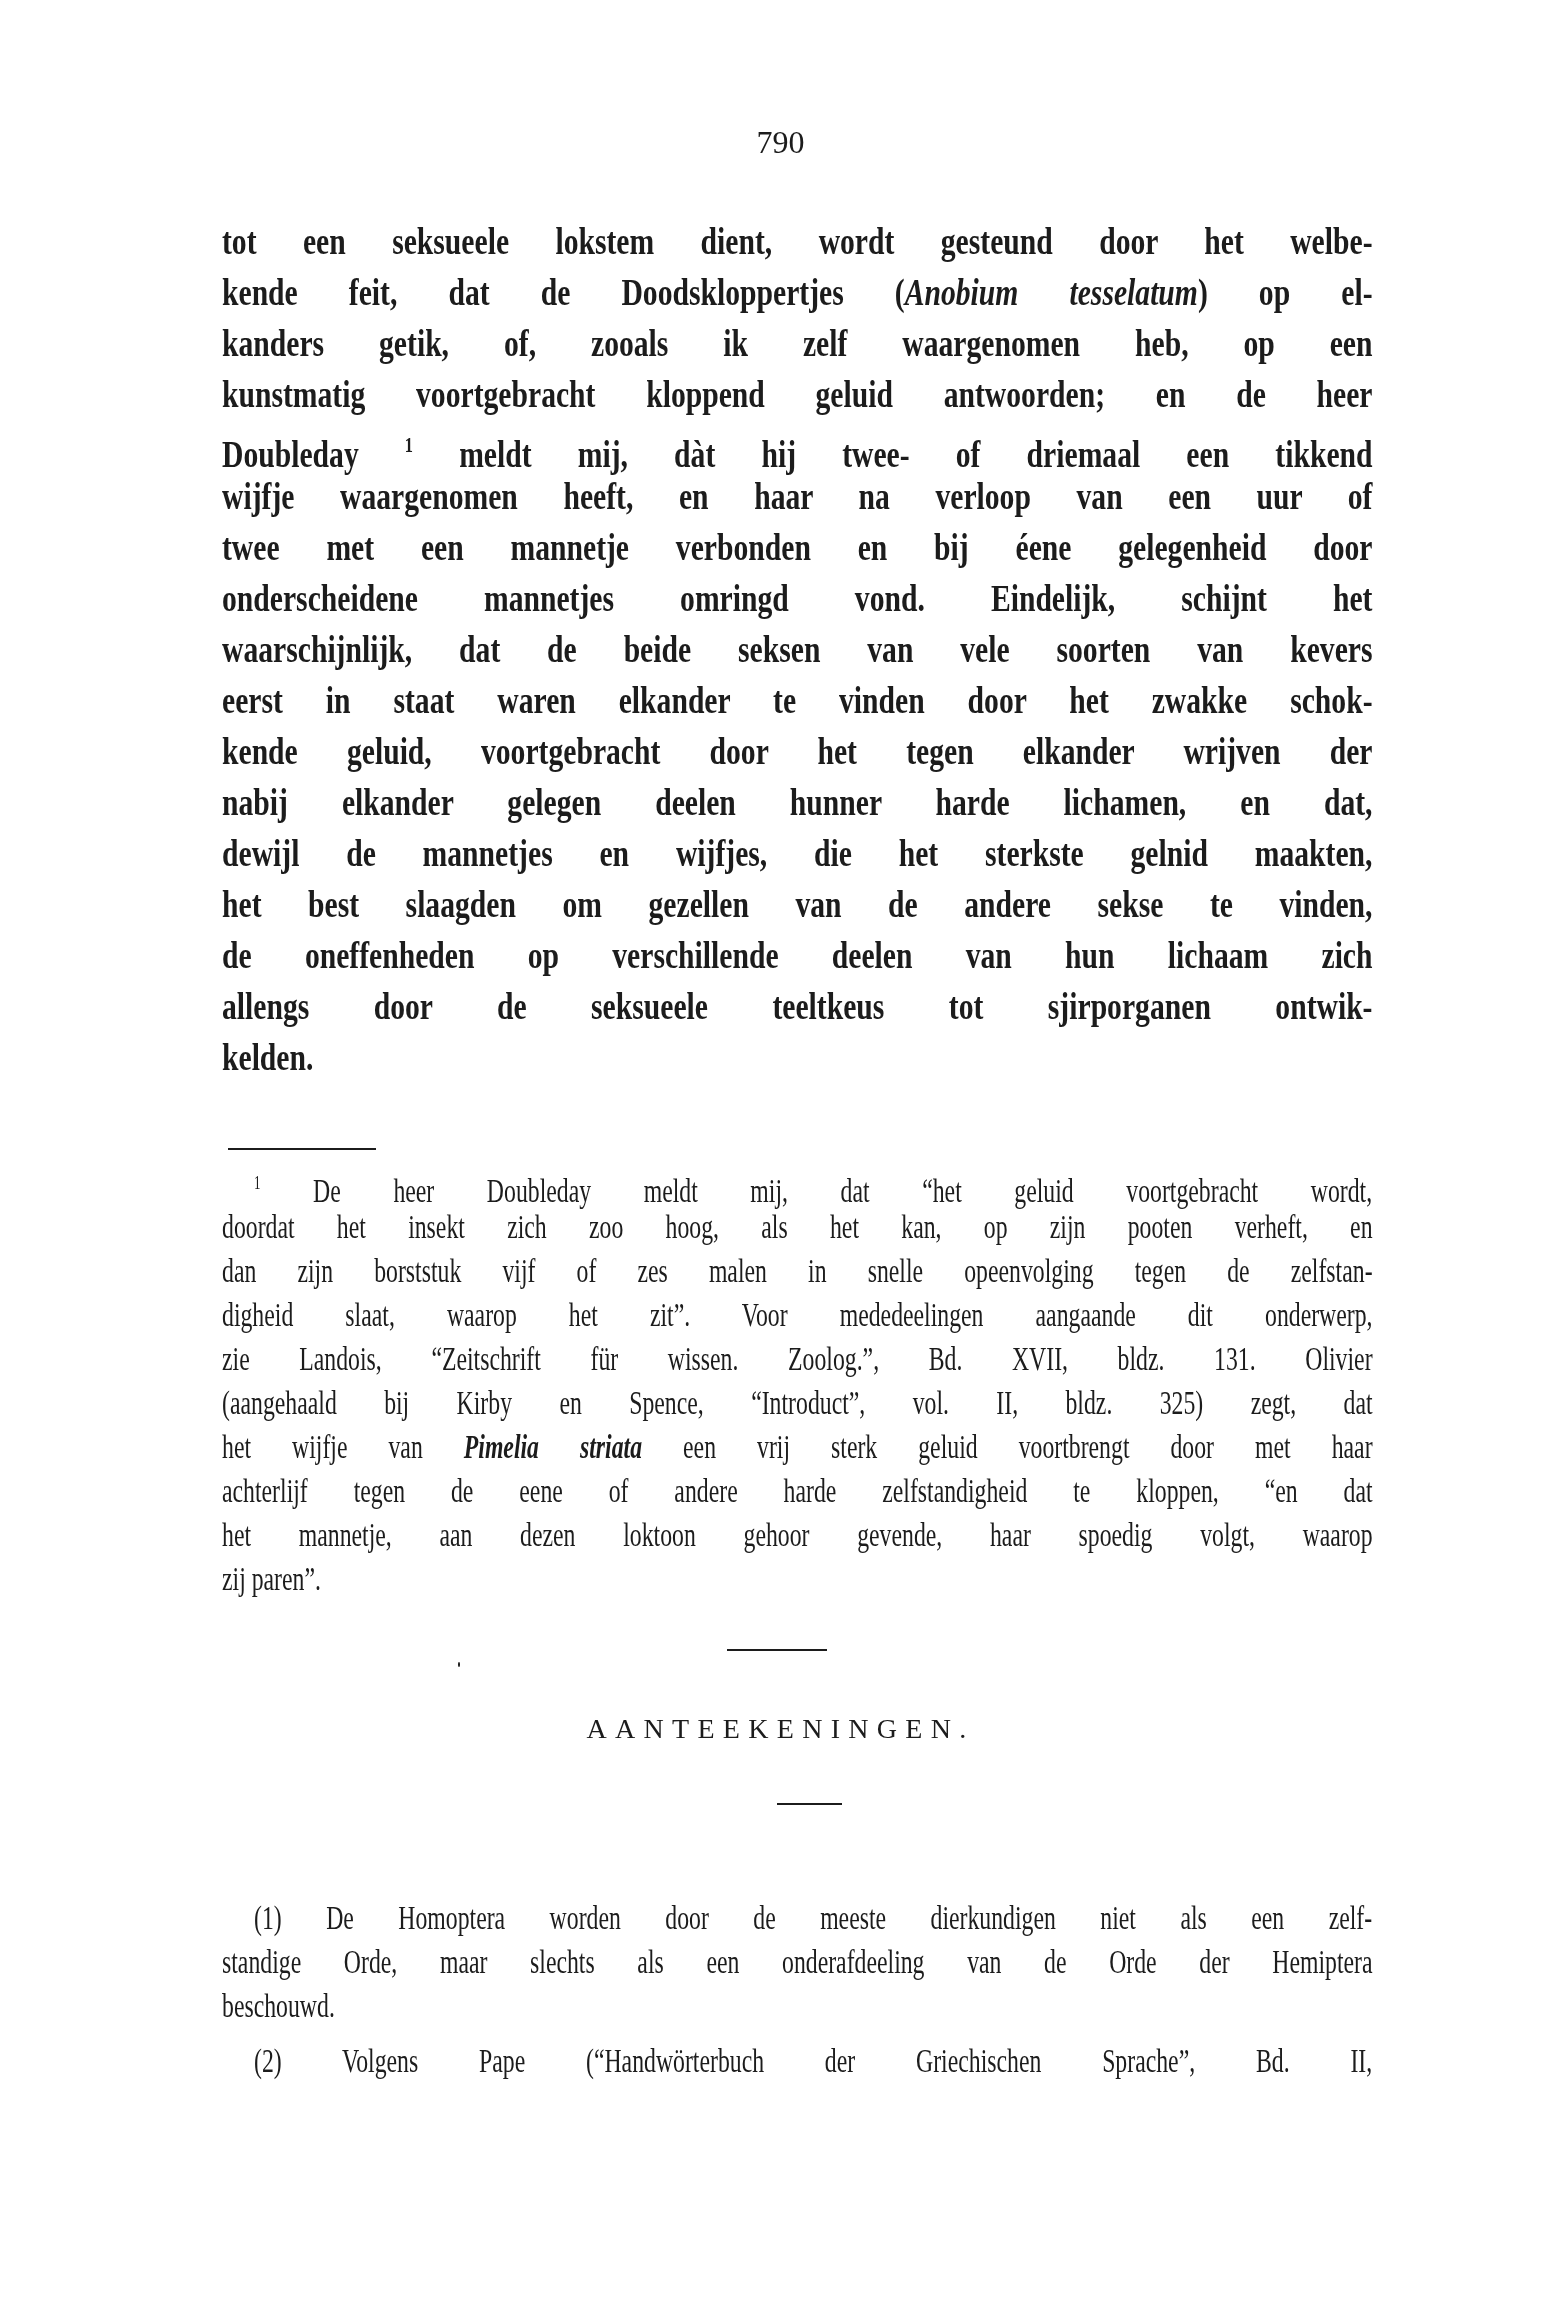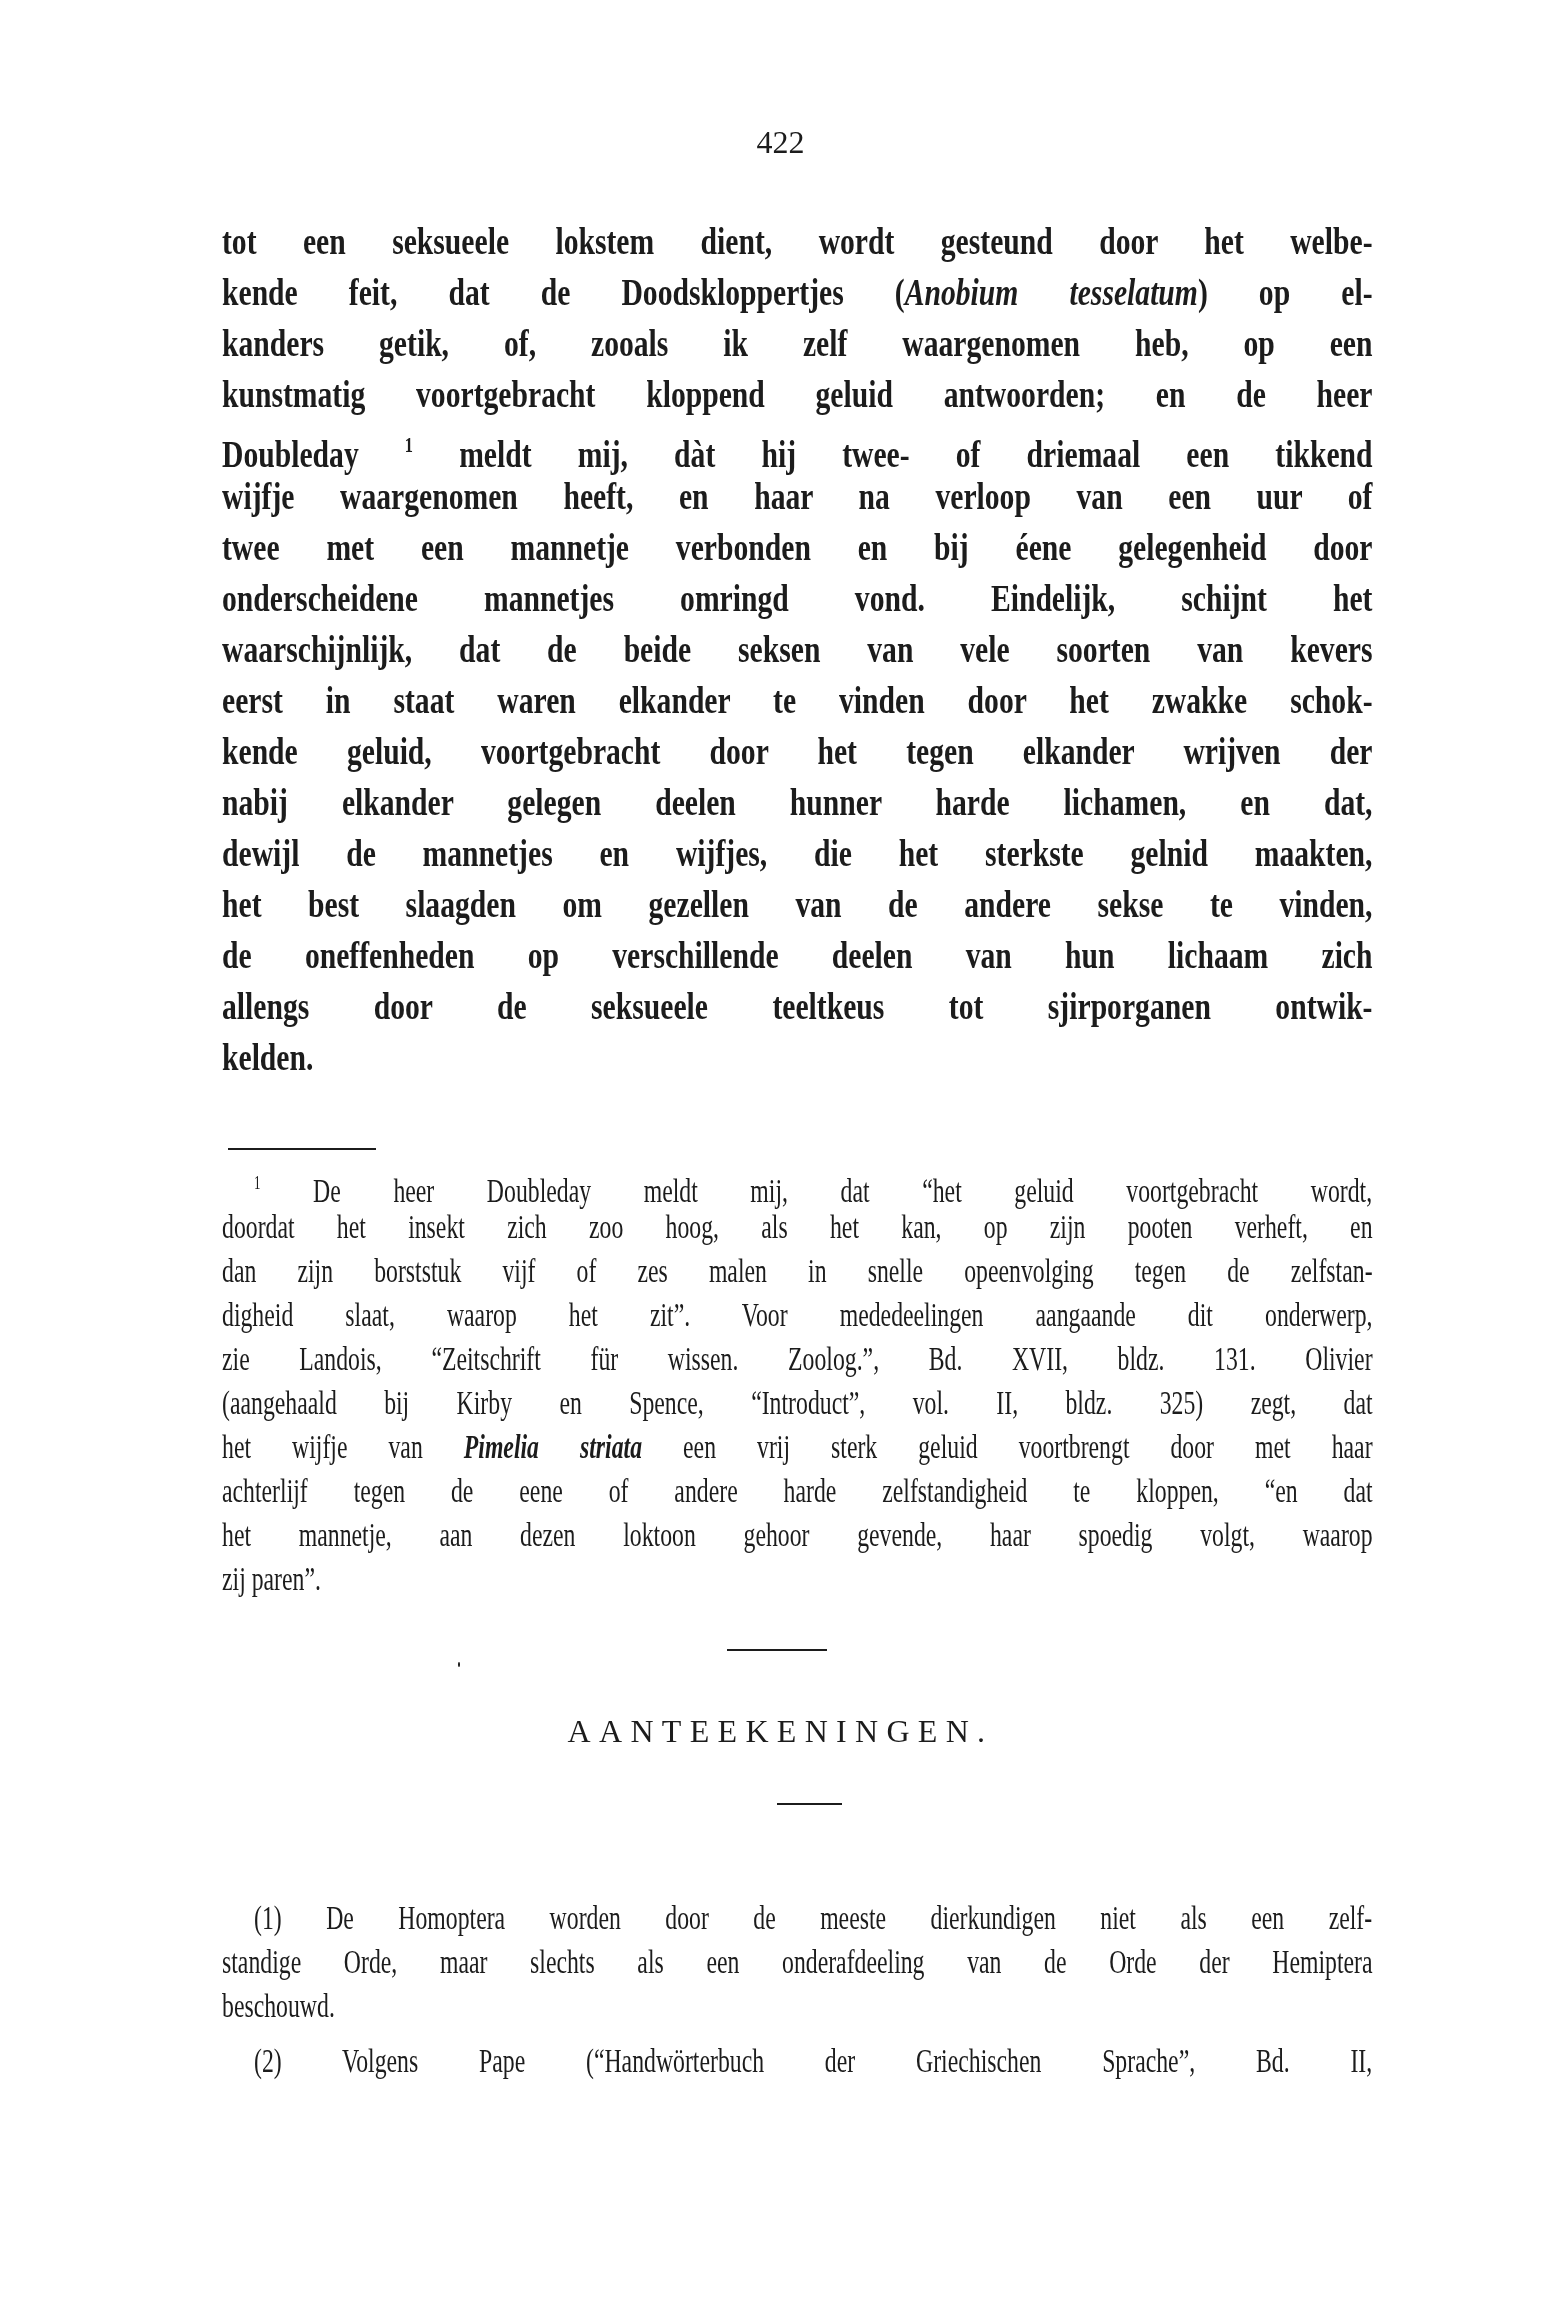--- a/index.html
+++ b/index.html
@@ -10,27 +10,27 @@
   .body-ln.last { text-align-last:left; }
   .fn-ln { font-size:33px; line-height:42px; transform:scaleX(0.72); transform-origin:left; width:1598px; }
   .fn-ln.last { text-align-last:left; }
   .fn-ln.indent { left:254px; width:1553px; }
   .note-ln { font-size:33px; line-height:42px; transform:scaleX(0.72); transform-origin:left; width:1598px; }
   .note-ln.indent { left:254px; width:1553px; }
   .note-ln.last { text-align-last:left; }
   .it { font-style:italic; }
   sup { font-size:0.55em; vertical-align:0.7em; }
   .rule { position:absolute; height:2.8px; background:#1c1c1c; }
-  .heading { position:absolute; left:0; width:1561px; top:1713px; text-align:center; font-size:32px; letter-spacing:8.3px; }
+  .heading { position:absolute; left:0; width:1561px; top:1713px; text-align:center; font-size:28px; letter-spacing:8.3px; }
   .speck { position:absolute; background:#1c1c1c; border-radius:50%; }
 </style>
 </head>
 <body>
 
-<div class="page-num">422</div>
+<div class="page-num">790</div>
 
 <div>
   <div class="ln body-ln" style="top:218px">tot een seksueele lokstem dient, wordt gesteund door het welbe-</div>
   <div class="ln body-ln" style="top:269px"><span>kende feit, dat de Doodskloppertjes (</span><span class="it">Anobium tesselatum</span><span>) op el-</span></div>
   <div class="ln body-ln" style="top:320px">kanders getik, of, zooals ik zelf waargenomen heb, op een</div>
   <div class="ln body-ln" style="top:371px">kunstmatig voortgebracht kloppend geluid antwoorden; en de heer</div>
   <div class="ln body-ln" style="top:422px"><span>Doubleday</span> <sup>1</sup> <span>meldt mij, dàt hij twee- of driemaal een tikkend</span></div>
   <div class="ln body-ln" style="top:473px">wijfje waargenomen heeft, en haar na verloop van een uur of</div>
   <div class="ln body-ln" style="top:524px">twee met een mannetje verbonden en bij éene gelegenheid door</div>
   <div class="ln body-ln" style="top:575px">onderscheidene mannetjes omringd vond. Eindelijk, schijnt het</div>

